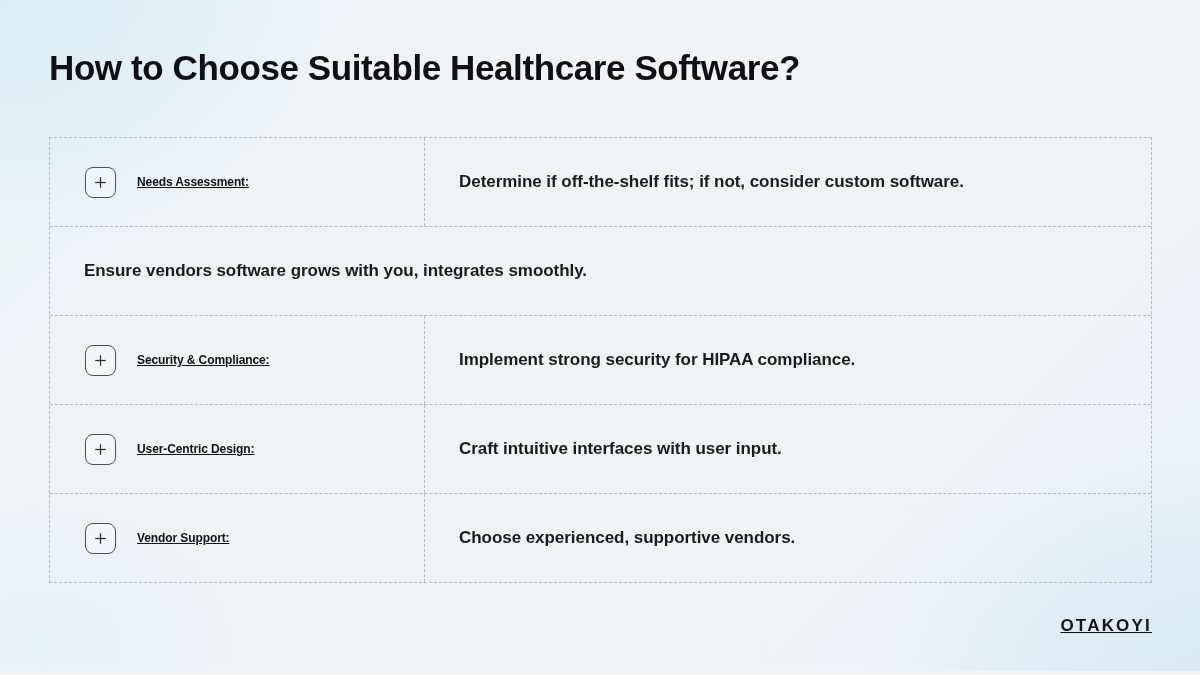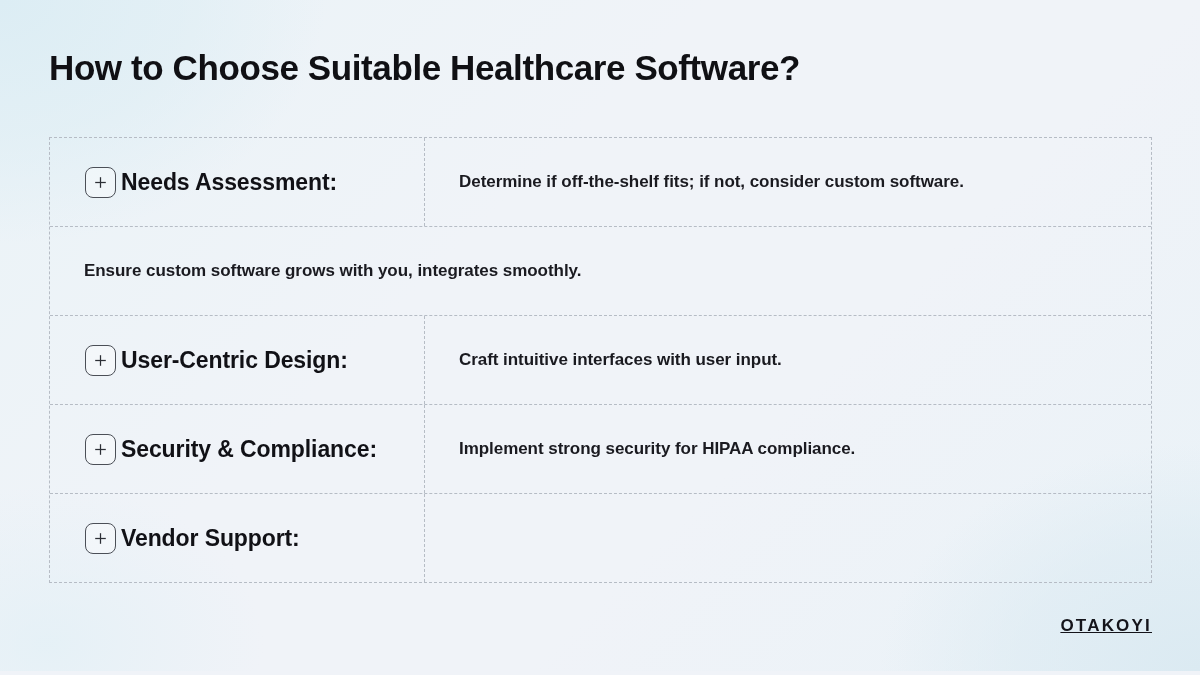--- a/index.html
+++ b/index.html
@@ -84,26 +84,27 @@
     border-radius: 8px;
     background: rgba(255,255,255,0.35);
     display: flex;
     align-items: center;
     justify-content: center;
     box-sizing: border-box;
   }
   .plus-box svg { display: block; }
 
   .term-label {
-    margin-left: 5px;
-    font-size: 23px;
+    margin-left: 21px;
+    font-size: 12px;
     font-weight: 700;
     color: #111116;
     letter-spacing: -0.1px;
     white-space: nowrap;
+    text-decoration: underline;
   }
 
   .cell-desc {
     flex: 1 1 auto;
     display: flex;
     align-items: center;
     padding-left: 34px;
     padding-right: 20px;
     box-sizing: border-box;
   }
@@ -148,21 +149,36 @@
         </div>
         <span class="term-label">Needs Assessment:</span>
       </div>
       <div class="cell-desc">
         <span class="desc-text">Determine if off-the-shelf fits; if not, consider custom software.</span>
       </div>
     </div>
 
     <div class="table-row">
       <div class="cell-desc">
-        <span class="desc-text">Ensure custom software grows with you, integrates smoothly.</span>
+        <span class="desc-text">Ensure vendors software grows with you, integrates smoothly.</span>
+      </div>
+    </div>
+
+    <div class="table-row">
+      <div class="cell-term">
+        <div class="plus-box">
+          <svg width="15" height="15" viewBox="0 0 15 15" aria-hidden="true">
+            <line x1="7.5" y1="2.2" x2="7.5" y2="12.8" stroke="#2c2f36" stroke-width="1.25"></line>
+            <line x1="2.2" y1="7.5" x2="12.8" y2="7.5" stroke="#2c2f36" stroke-width="1.25"></line>
+          </svg>
+        </div>
+        <span class="term-label">Security &amp; Compliance:</span>
+      </div>
+      <div class="cell-desc">
+        <span class="desc-text">Implement strong security for HIPAA compliance.</span>
       </div>
     </div>
 
     <div class="table-row">
       <div class="cell-term">
         <div class="plus-box">
           <svg width="15" height="15" viewBox="0 0 15 15" aria-hidden="true">
             <line x1="7.5" y1="2.2" x2="7.5" y2="12.8" stroke="#2c2f36" stroke-width="1.25"></line>
             <line x1="2.2" y1="7.5" x2="12.8" y2="7.5" stroke="#2c2f36" stroke-width="1.25"></line>
           </svg>
@@ -175,36 +191,24 @@
     </div>
 
     <div class="table-row">
       <div class="cell-term">
         <div class="plus-box">
           <svg width="15" height="15" viewBox="0 0 15 15" aria-hidden="true">
             <line x1="7.5" y1="2.2" x2="7.5" y2="12.8" stroke="#2c2f36" stroke-width="1.25"></line>
             <line x1="2.2" y1="7.5" x2="12.8" y2="7.5" stroke="#2c2f36" stroke-width="1.25"></line>
           </svg>
         </div>
-        <span class="term-label">Security &amp; Compliance:</span>
-      </div>
-      <div class="cell-desc">
-        <span class="desc-text">Implement strong security for HIPAA compliance.</span>
-      </div>
-    </div>
-
-    <div class="table-row">
-      <div class="cell-term">
-        <div class="plus-box">
-          <svg width="15" height="15" viewBox="0 0 15 15" aria-hidden="true">
-            <line x1="7.5" y1="2.2" x2="7.5" y2="12.8" stroke="#2c2f36" stroke-width="1.25"></line>
-            <line x1="2.2" y1="7.5" x2="12.8" y2="7.5" stroke="#2c2f36" stroke-width="1.25"></line>
-          </svg>
-        </div>
         <span class="term-label">Vendor Support:</span>
       </div>
+      <div class="cell-desc">
+        <span class="desc-text">Choose experienced, supportive vendors.</span>
+      </div>
     </div>
 
   </div>
 
   <div id="brand-logo">OTAKOYI</div>
 
 </div>
 
 </body></html>

